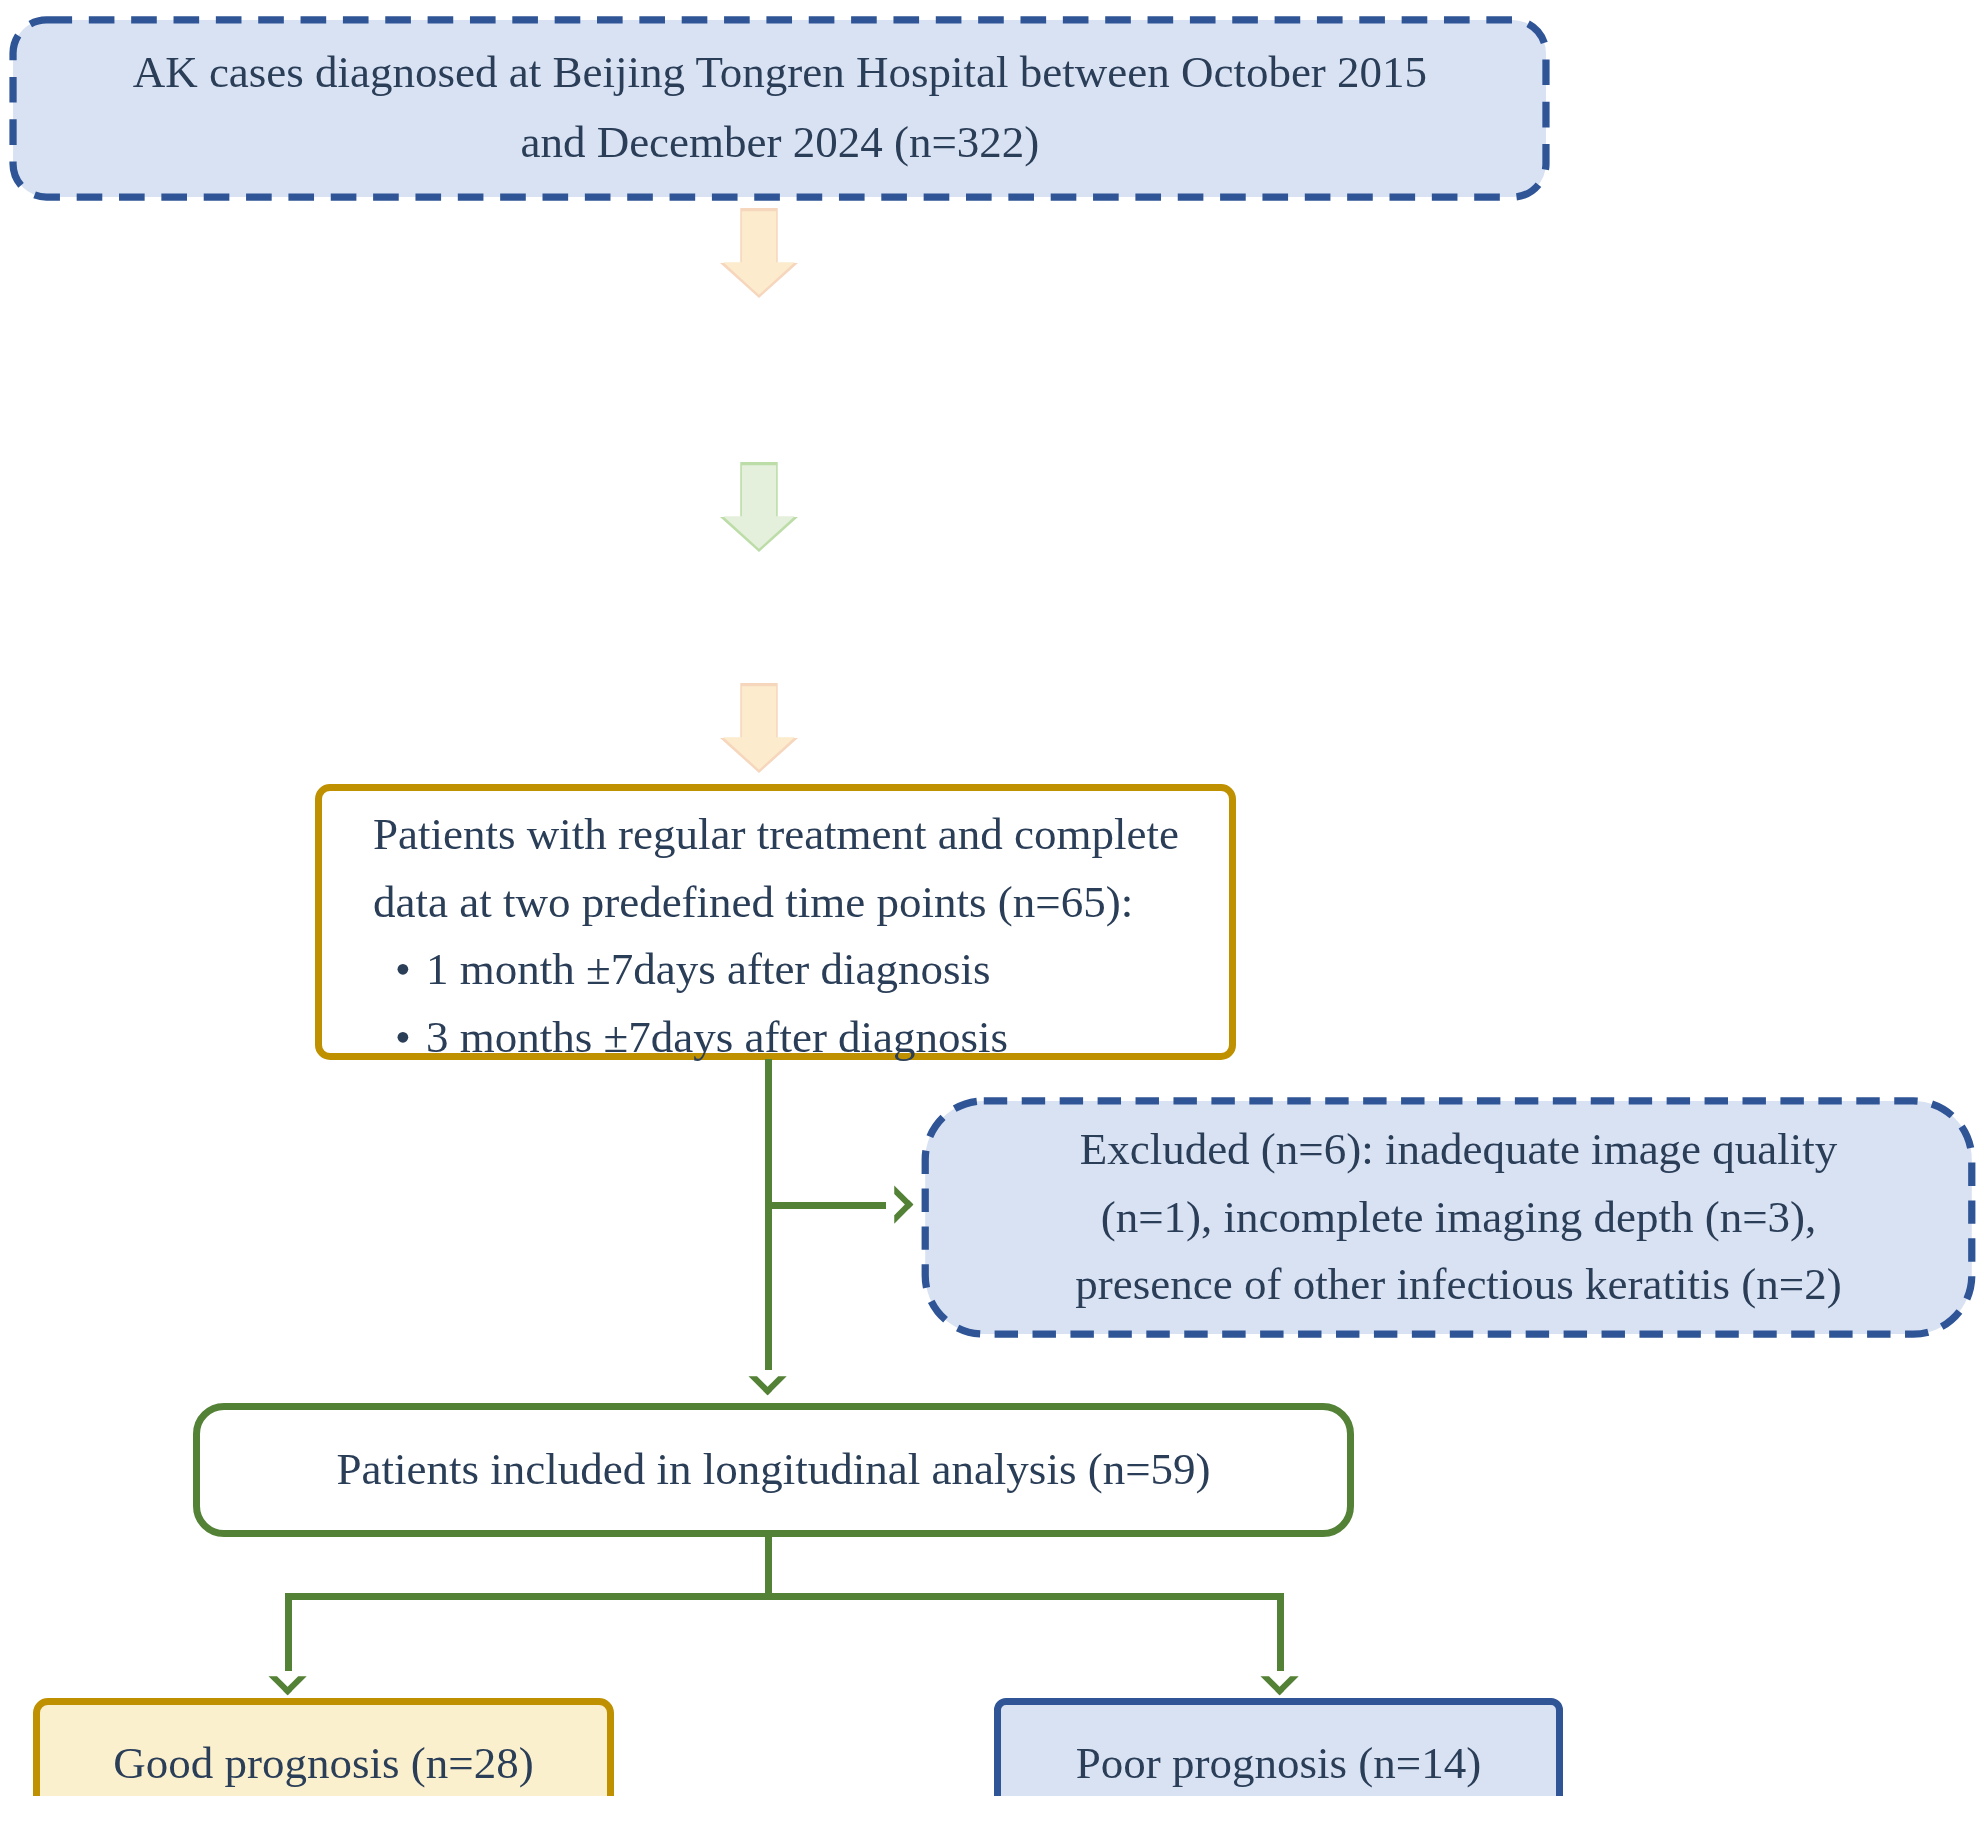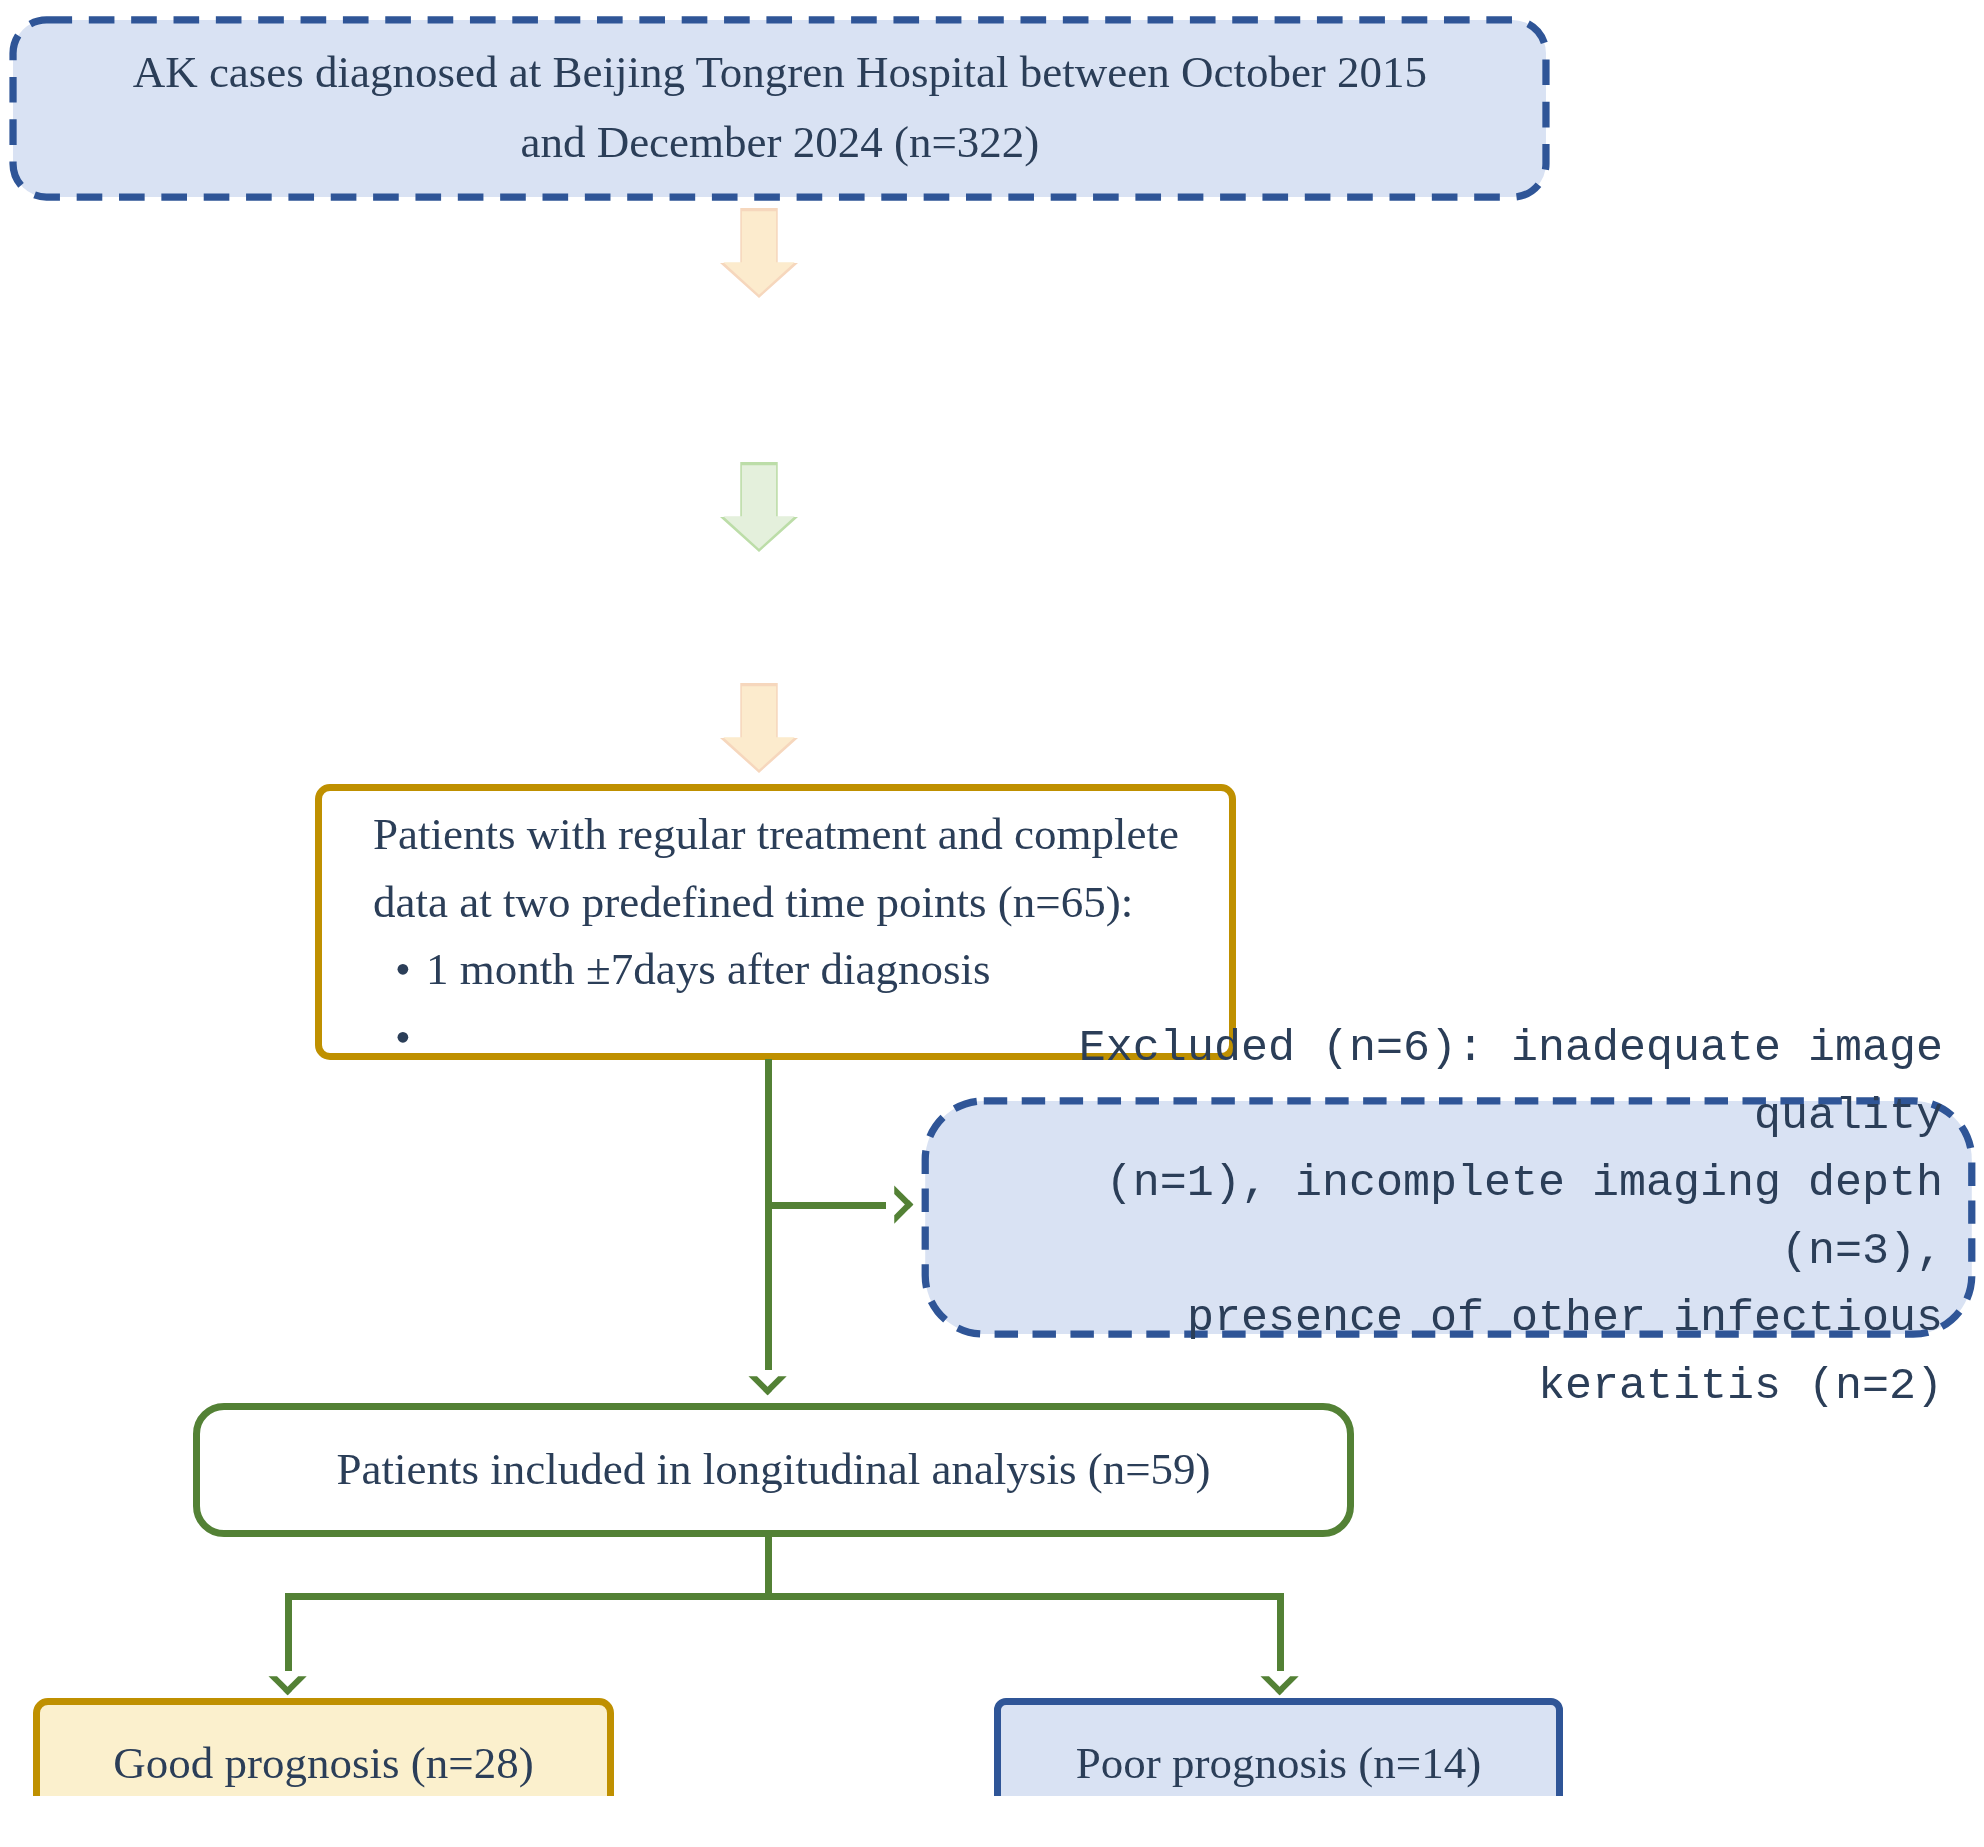--- a/index.html
+++ b/index.html
@@ -27,21 +27,21 @@
   .solid-box.green{border:7.3px solid var(--green-border);border-radius:31px;}
   .solid-box.navy{border:7.3px solid var(--navy-border);border-radius:12px;text-decoration:underline;}
   .fill-cream{background:var(--cream-fill);}
   .fill-blue{background:var(--blue-fill);}
   .center-label{
     position:absolute;inset:0;display:flex;align-items:center;justify-content:center;
     text-align:center;white-space:pre-line;line-height:1.5;
   }
   .left-label{
     position:absolute;inset:0;display:flex;flex-direction:column;justify-content:center;
-    text-align:right;white-space:pre-line;line-height:1.5;font-family:Liberation Mono, monospace;
+    text-align:center;white-space:pre-line;line-height:1.5;
   }
   
   .treat-content{position:absolute;inset:0;padding:10px 31px 0 51px;box-sizing:border-box;}
   .treat-intro{white-space:pre-line;line-height:1.5;}
   .bullet-row{display:flex;line-height:1.5;}
   .bullet-glyph{width:53px;padding-left:22px;box-sizing:border-box;}
   
   .block-arrow{position:absolute;width:78px;height:90px;}
   .block-arrow .outer,.block-arrow .inner{
     position:absolute;
@@ -92,20 +92,21 @@
   <div class="solid-box gold" style="left:315px;top:784px;width:921px;height:276px;">
     <div class="treat-content">
       <div class="treat-intro">Patients with regular treatment and complete
 data at two predefined time points (n=65):</div>
       <div class="bullet-row">
         <span class="bullet-glyph">•</span>
         <span>1 month ±7days after diagnosis</span>
       </div>
       <div class="bullet-row">
         <span class="bullet-glyph">•</span>
+        <span>3 months ±7days after diagnosis</span>
       </div>
     </div>
   </div>
 
   <div class="line" style="left:765px;top:1059px;width:6.7px;height:311px;"></div>
   <div class="chev down" style="left:754px;top:1363px;"></div>
 
   <div class="line" style="left:768px;top:1202px;width:118px;height:6.7px;"></div>
   <div class="chev right" style="left:881px;top:1191px;"></div>
 

